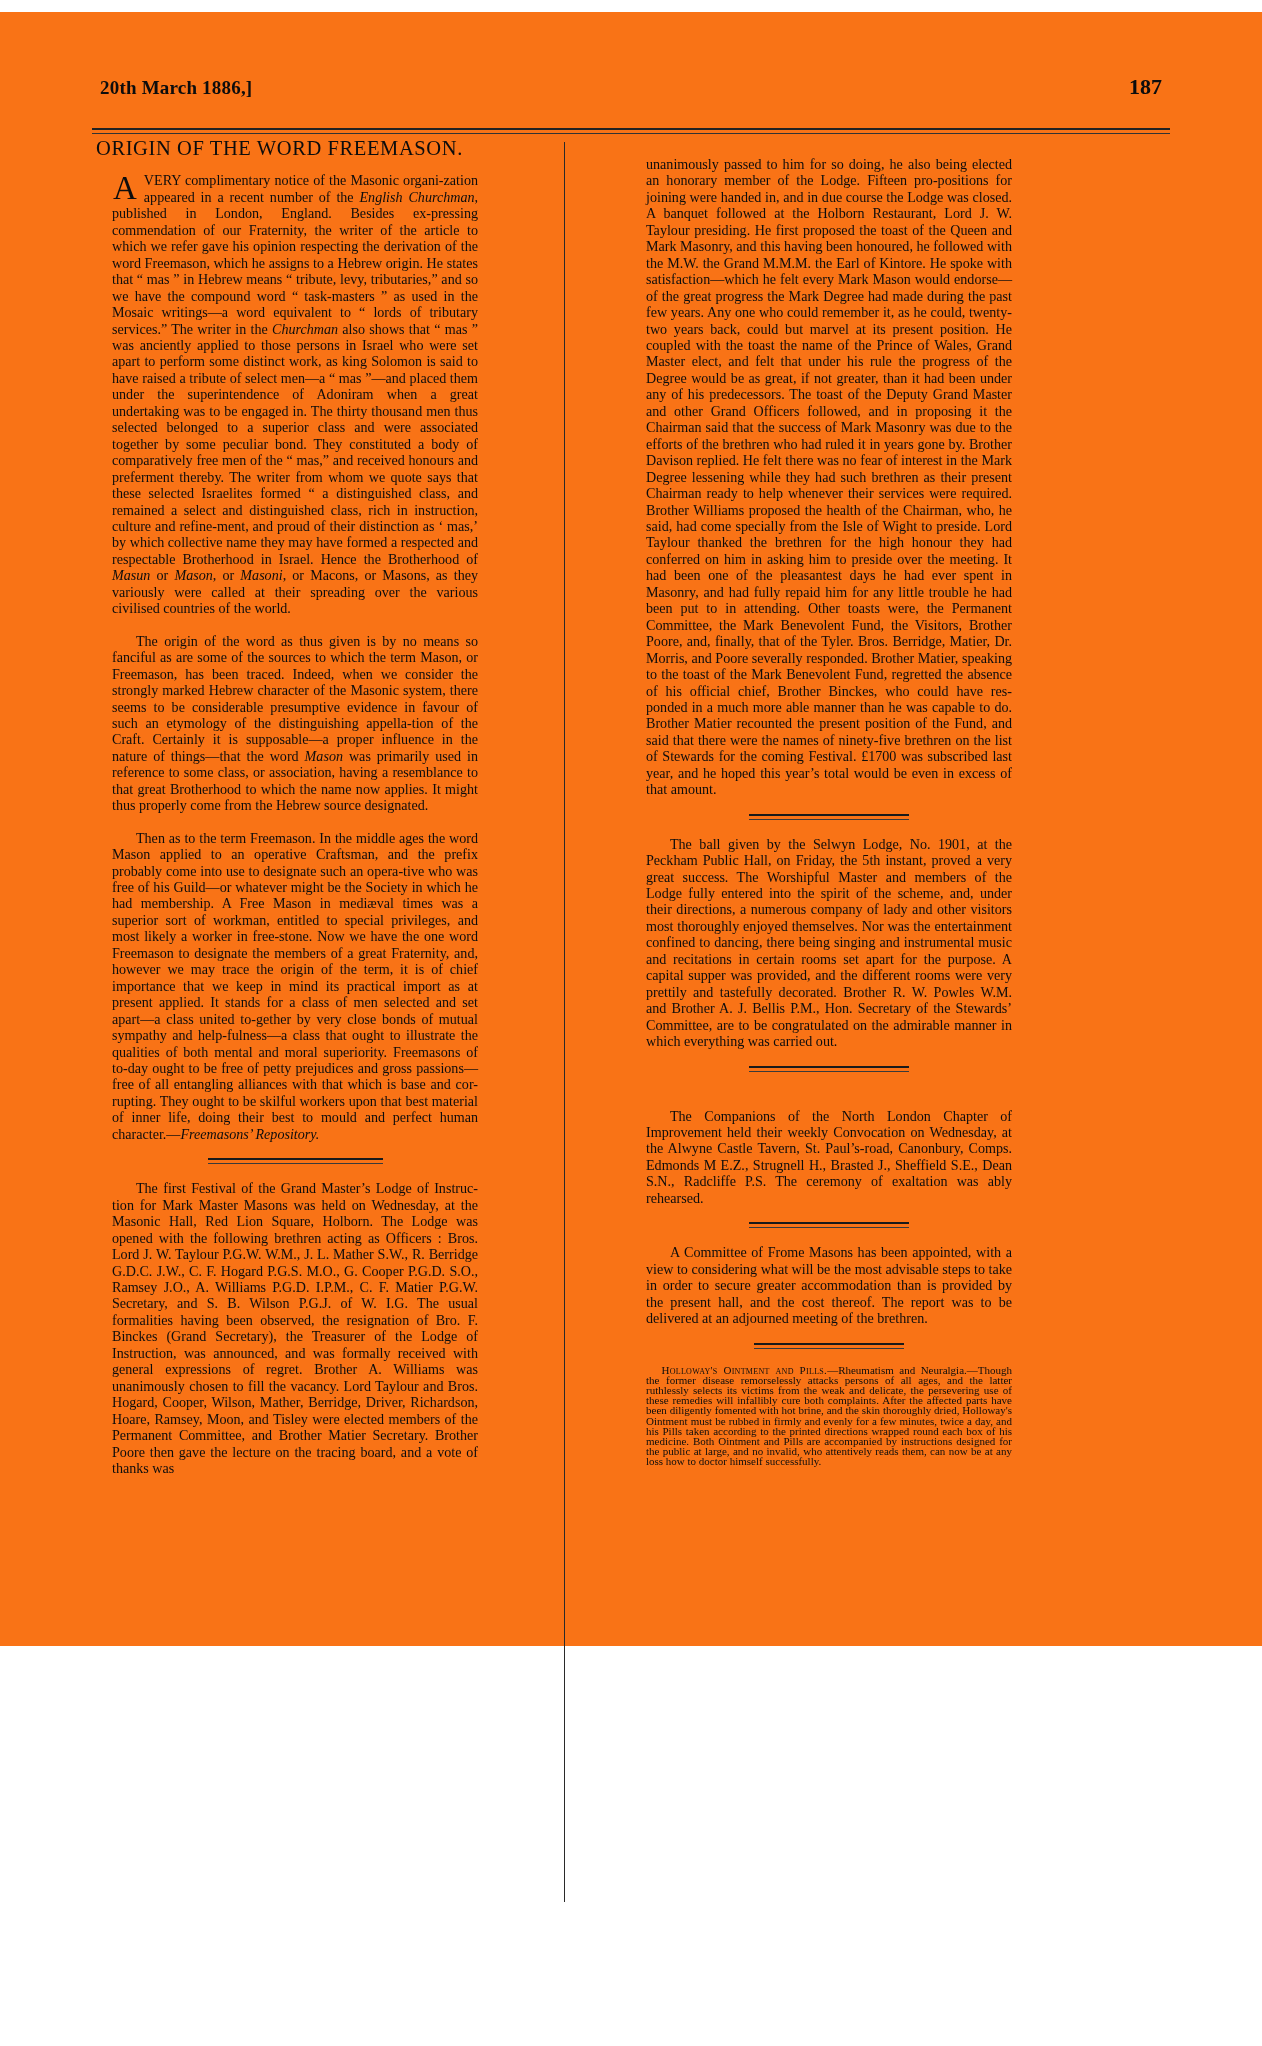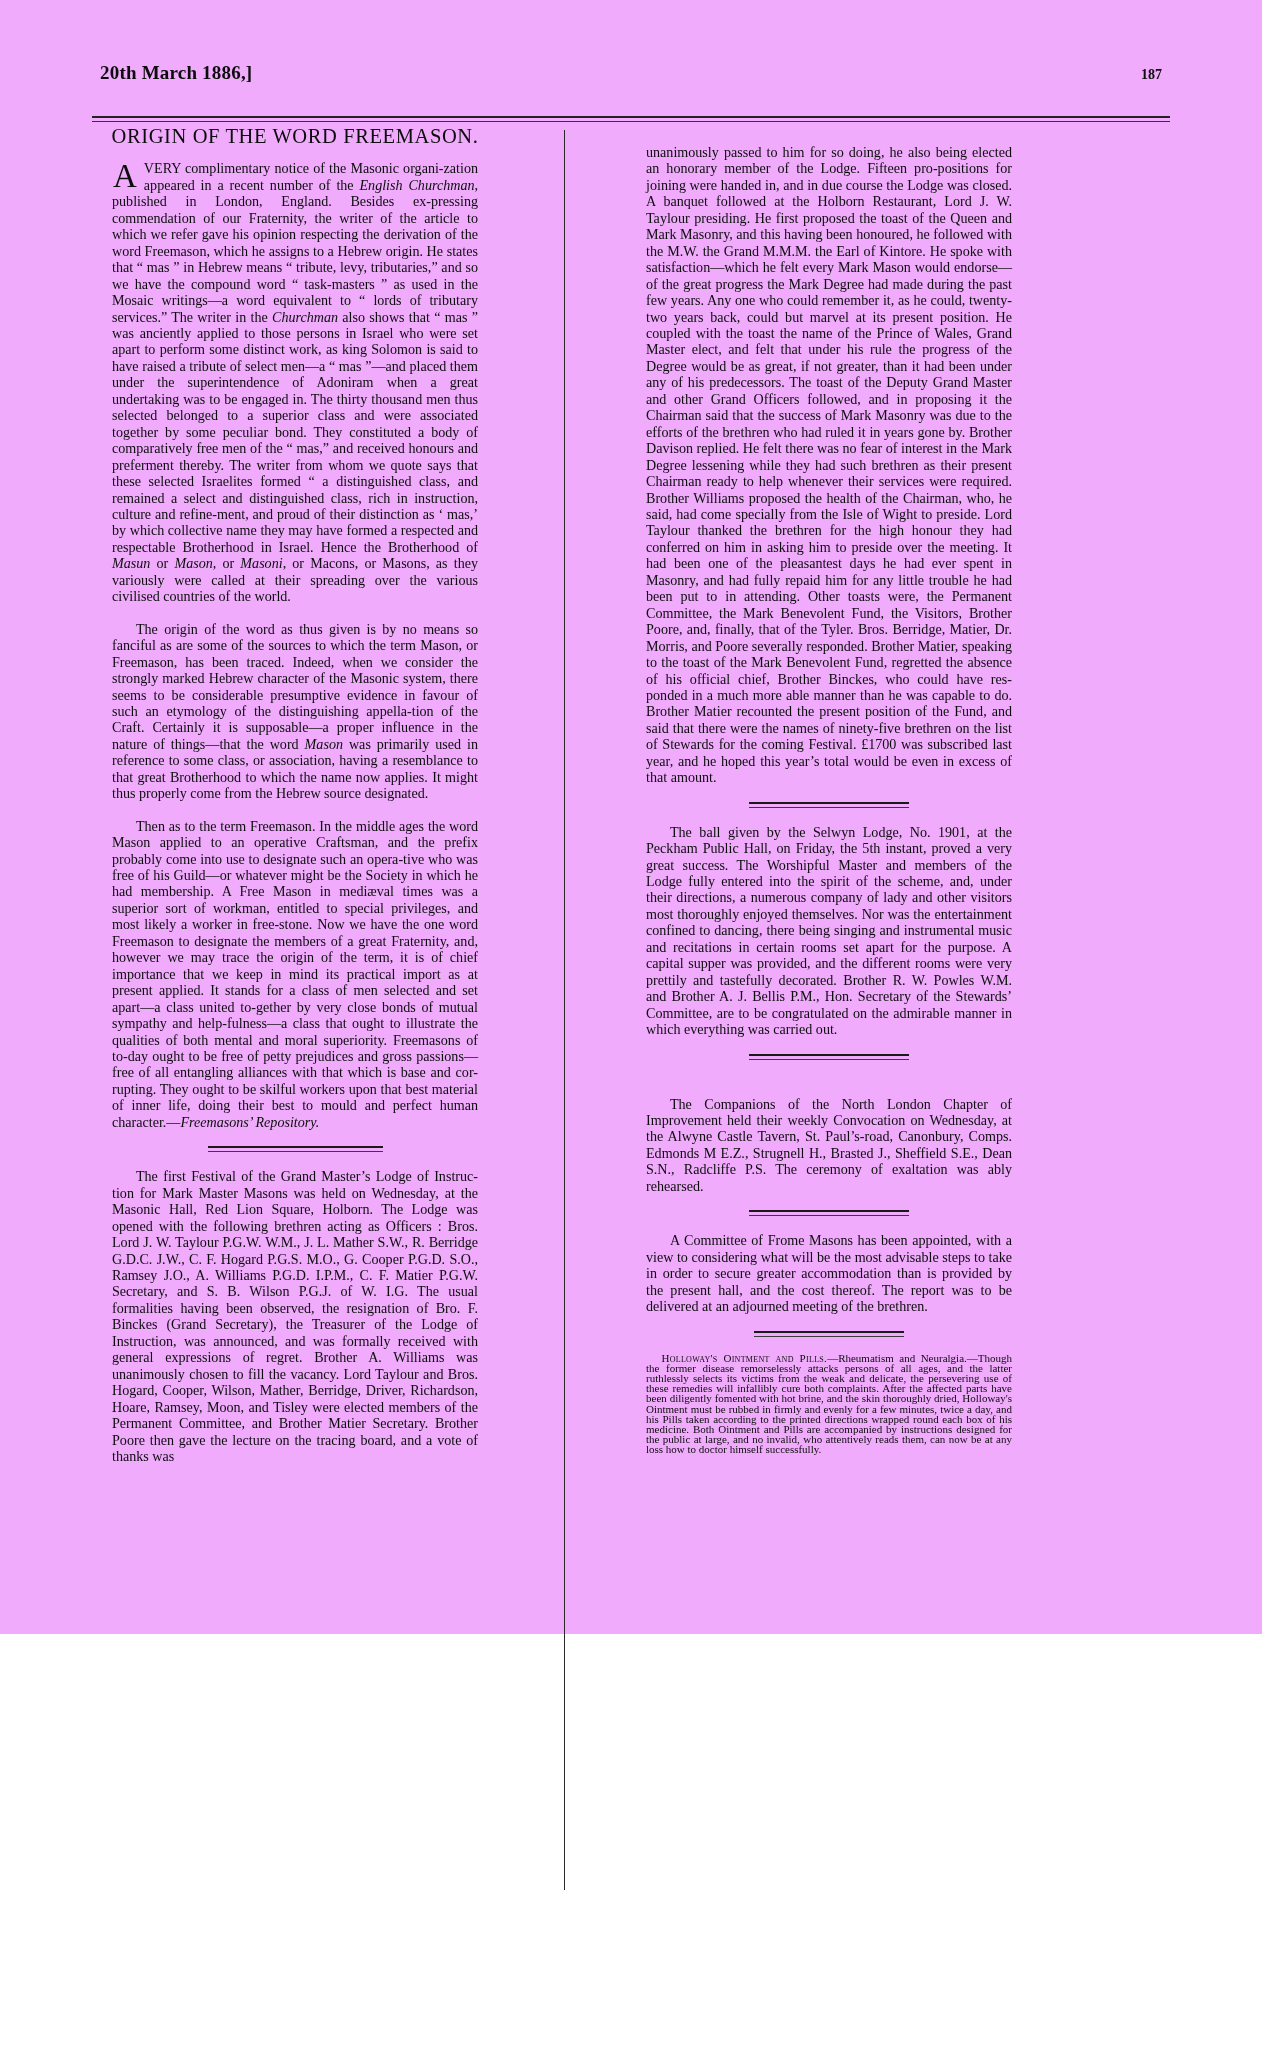--- a/index.html
+++ b/index.html
@@ -10,24 +10,24 @@
   body {
     width: 1262px;
     height: 2046px;
     font-family: "Liberation Serif", "DejaVu Serif", serif;
     color: #0d0d0d;
     position: relative;
     overflow: hidden;
   }
   .page {
     position: absolute;
-    left: 0; top: 0;
+    left: 0; top: 12px;
     width: 1262px;
     height: 1634px;
-    background: #f0abfc;
+    background: #f97316;
   }
 
   
   .masthead {
     position: absolute;
     left: 100px;
     top: 62px;
     width: 1062px;
     height: 40px;
     display: flex;
@@ -43,21 +43,21 @@
   .masthead-title {
     font-size: 27px;
     font-weight: bold;
     letter-spacing: 1.1px;
     white-space: nowrap;
     margin-left: 40px;
     margin-right: auto;
     padding-left: 110px;
   }
   .masthead-page {
-    font-size: 14px;
+    font-size: 22px;
     font-weight: bold;
   }
 
   .rule-top {
     position: absolute;
     left: 92px;
     top: 116px;
     width: 1078px;
     border-top: 2px solid #222;
     border-bottom: 1px solid #333;
@@ -84,21 +84,20 @@
     top: 130px;
     width: 0;
     height: 1760px;
     border-left: 1.5px solid #2a2a2a;
   }
 
   
   .headline {
     font-size: 20.5px;
     letter-spacing: .6px;
-    text-align: center;
     margin: 0 0 14px 0;
     font-weight: normal;
     white-space: nowrap;
   }
 
   
   p {
     margin: 16px;
     text-indent: 1.7em;
   }

